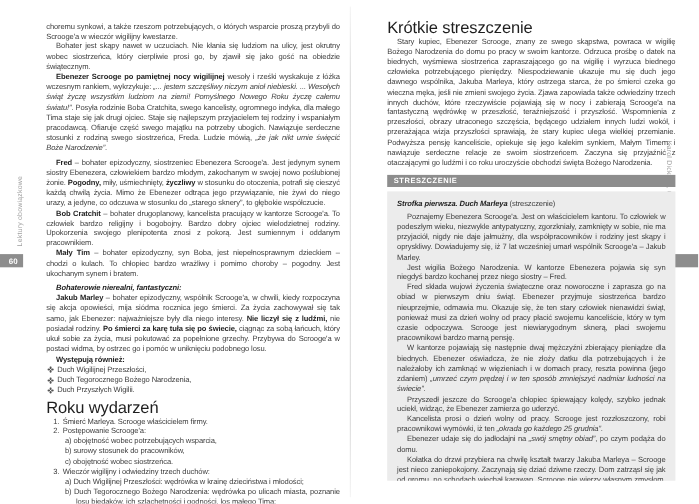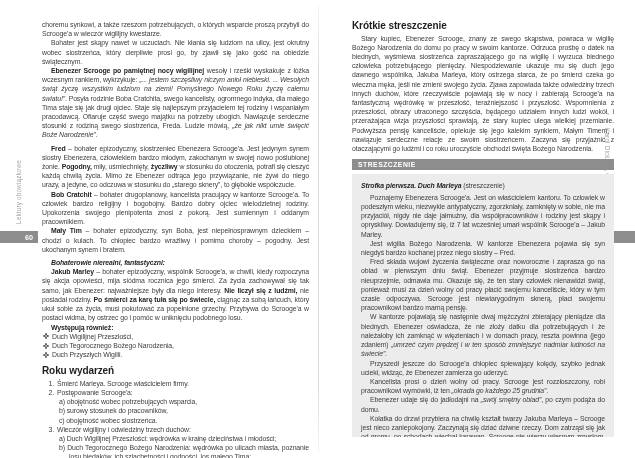--- a/index.html
+++ b/index.html
@@ -16,21 +16,21 @@
     position:absolute;left:318px;top:6px;bottom:6px;width:1px;
     background:linear-gradient(to bottom,#f4f4f4,var(--gutter) 15%,var(--gutter) 85%,#f4f4f4);
   }
   
   p{margin:0;font-size:6.9px;line-height:9.2px;letter-spacing:-0.1px;
     text-align:justify;text-indent:9px;}
   p.noind{text-indent:0;}
   .gap{margin-top:4px;}
   .b{font-weight:bold;color:var(--ink-strong);}
   .i{font-style:italic;}
-  h2{margin:0;font-size:10px;line-height:11px;font-weight:bold;
+  h2{margin:0;font-size:15px;line-height:11px;font-weight:normal;
      color:var(--ink-strong);letter-spacing:-0.1px;}
   
   .col-left{position:absolute;left:42px;top:20px;width:267px;}
   .col-right{position:absolute;left:352px;top:20px;bottom:21px;width:262px;
              display:flex;flex-direction:column;}
   
   .ghost-row{display:flex;align-items:baseline;font-size:6.9px;line-height:9.2px;
              letter-spacing:-0.1px;margin-left:1px;}
   .bullet-icon{flex:none;width:6px;height:6px;margin-right:3px;align-self:center;}
   .bold-line{font-weight:bold;color:var(--ink-strong);}
@@ -50,21 +50,21 @@
   .panel-h{font-size:6.9px;margin-bottom:2.5px;text-indent:0;}
   
   .vlabel{position:absolute;color:var(--sidebar-text);font-size:6.3px;
           letter-spacing:0.2px;white-space:nowrap;}
   .vlabel-left{left:15px;top:128px;height:96px;writing-mode:vertical-rl;
                transform:rotate(180deg);}
   .vlabel-right{left:604px;top:128px;height:110px;writing-mode:vertical-rl;}
   .tab{position:absolute;top:231px;height:12px;background:var(--tab-bg);
        color:var(--tab-text);font-size:7.2px;font-weight:bold;
        display:flex;align-items:center;box-sizing:border-box;}
-  .tab-left{left:0;width:38px;justify-content:flex-end;padding-right:5px;}
+  .tab-left{left:0;width:21px;justify-content:flex-end;padding-right:5px;}
   .tab-right{right:0;width:39px;justify-content:flex-start;padding-left:5px;}
 </style>
 </head>
 <body>
 
 <div class="sheet">
   <div class="gutter-line"></div>
 
   <div class="vlabel vlabel-left">Lektury obowiązkowe</div>
   <div class="tab tab-left">

